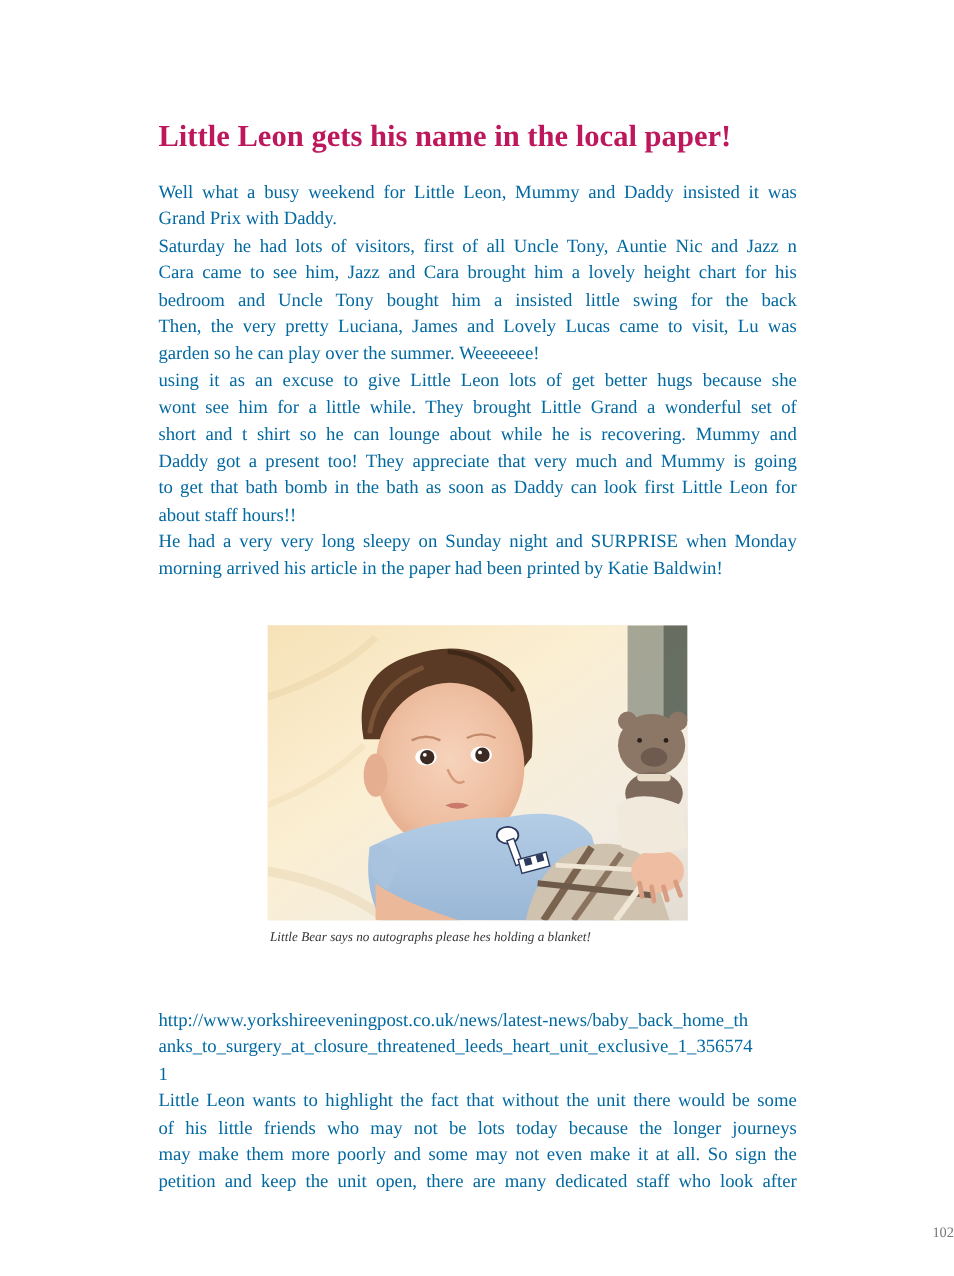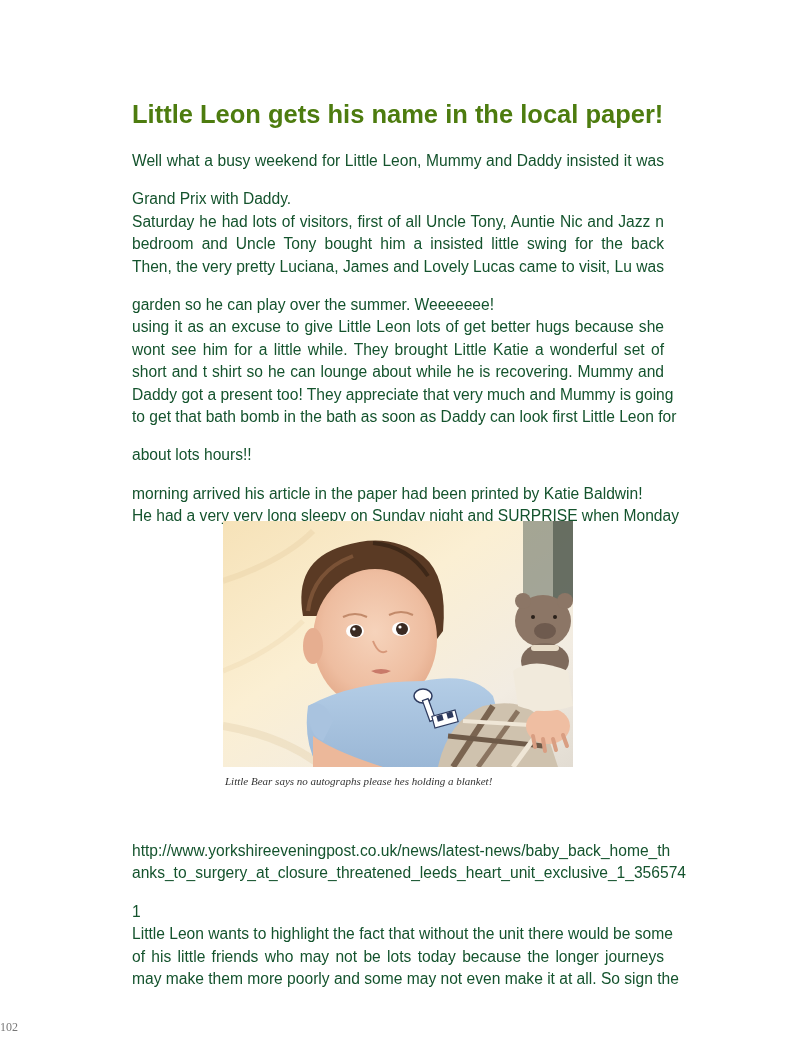--- a/index.html
+++ b/index.html
@@ -20,47 +20,46 @@
       left: 0; top: 0;
       width: 795px;
       height: 1063px;
     }
     .title {
       position: absolute;
       left: 132px;
       top: 98px;
       width: 560px;
       margin: 0;
-      font-family: Liberation Sans, sans-serif;
+      font-family: Liberation Serif, serif;
       font-weight: bold;
       font-size: 25.5px;
       line-height: 32px;
-      color: #4d7c0f;
+      color: #be185d;
       white-space: nowrap;
     }
     .body-text {
       position: absolute;
       left: 132px;
       width: 532px;
-      font-family: Liberation Sans, sans-serif;
+      font-family: Liberation Serif, serif;
       font-size: 15.6px;
       line-height: 22.4px;
-      color: #14532d;
+      color: #0369a1;
       text-align: justify;
     }
     .body-text .line {
       display: block;
       text-align: justify;
       text-align-last: justify;
       white-space: nowrap;
       height: 22.4px;
     }
     .body-text .line.last {
       text-align-last: left;
-      margin-top: 16px;
     }
     #block-top { top: 150px; }
     #block-bottom { top: 840px; }
 
     .photo {
       position: absolute;
       left: 223px;
       top: 521px;
       width: 350px;
       height: 246px;
@@ -82,48 +81,49 @@
       line-height: 14px;
       color: #333333;
       white-space: nowrap;
       text-align: right;
     }
     .page-number {
       position: absolute;
       left: 0;
       width: 795px;
       top: 1020px;
-      text-align: left;
+      text-align: right;
       font-family: "Liberation Serif", serif;
       font-size: 12px;
       color: #777777;
     }
   </style>
 </head>
 <body>
 
 <div class="page">
 
   <h1 class="title">Little Leon gets his name in the local paper!</h1>
 
   <div class="body-text" id="block-top">
     <span class="line">Well what a busy weekend for Little Leon, Mummy and Daddy insisted it was</span>
     <span class="line last">Grand Prix with Daddy.</span>
     <span class="line">Saturday he had lots of visitors, first of all Uncle Tony, Auntie Nic and Jazz n</span>
+    <span class="line">Cara came to see him, Jazz and Cara brought him a lovely height chart for his</span>
     <span class="line">bedroom and Uncle Tony bought him a insisted little swing for the back</span>
     <span class="line">Then, the very pretty Luciana, James and Lovely Lucas came to visit, Lu was</span>
     <span class="line last">garden so he can play over the summer.  Weeeeeee!</span>
     <span class="line">using it as an excuse to give Little Leon lots of get better hugs because she</span>
-    <span class="line">wont see him for a little while.  They brought Little Katie a wonderful set of</span>
+    <span class="line">wont see him for a little while.  They brought Little Grand a wonderful set of</span>
     <span class="line">short and t shirt so he can lounge about while he is recovering.  Mummy and</span>
     <span class="line">Daddy got a present too!  They appreciate that very much and Mummy is going</span>
     <span class="line">to get that bath bomb in the bath as soon as Daddy can look first Little Leon for</span>
-    <span class="line last">about lots hours!!</span>
+    <span class="line last">about staff hours!!</span>
+    <span class="line">He had a very very long sleepy on Sunday night and SURPRISE when Monday</span>
     <span class="line last">morning arrived his article in the paper had been printed by Katie Baldwin!</span>
-    <span class="line">He had a very very long sleepy on Sunday night and SURPRISE when Monday</span>
   </div>
 
   <div class="photo" title="Baby with curly brown hair in a light blue top with a giraffe print, lying against a cream pillow, holding a checked blanket and a small brown teddy bear">
     <svg width="350" height="246" viewBox="0 0 350 246">
 
       <defs>
         <linearGradient id="pillow" x1="0" y1="0" x2="1" y2="1">
           <stop offset="0" stop-color="#f6e2b8"></stop>
           <stop offset="0.4" stop-color="#fbefd3"></stop>
           <stop offset="0.75" stop-color="#f2ece2"></stop>
@@ -209,17 +209,18 @@
 
   <div class="caption">Little Bear says no autographs please hes holding a blanket!</div>
 
   <div class="body-text" id="block-bottom">
     <span class="line">http://www.yorkshireeveningpost.co.uk/news/latest-news/baby_back_home_th</span>
     <span class="line">anks_to_surgery_at_closure_threatened_leeds_heart_unit_exclusive_1_356574</span>
     <span class="line last">1</span>
     <span class="line">Little Leon wants to highlight the fact that without the unit there would be some</span>
     <span class="line">of his little friends who may not be  lots today because the longer journeys</span>
     <span class="line">may make them more poorly and some may not even make it at all.  So sign the</span>
+    <span class="line">petition and keep the unit open, there are many dedicated staff who look after</span>
   </div>
 
   <div class="page-number">102</div>
 
 </div>
 
 </body></html>

